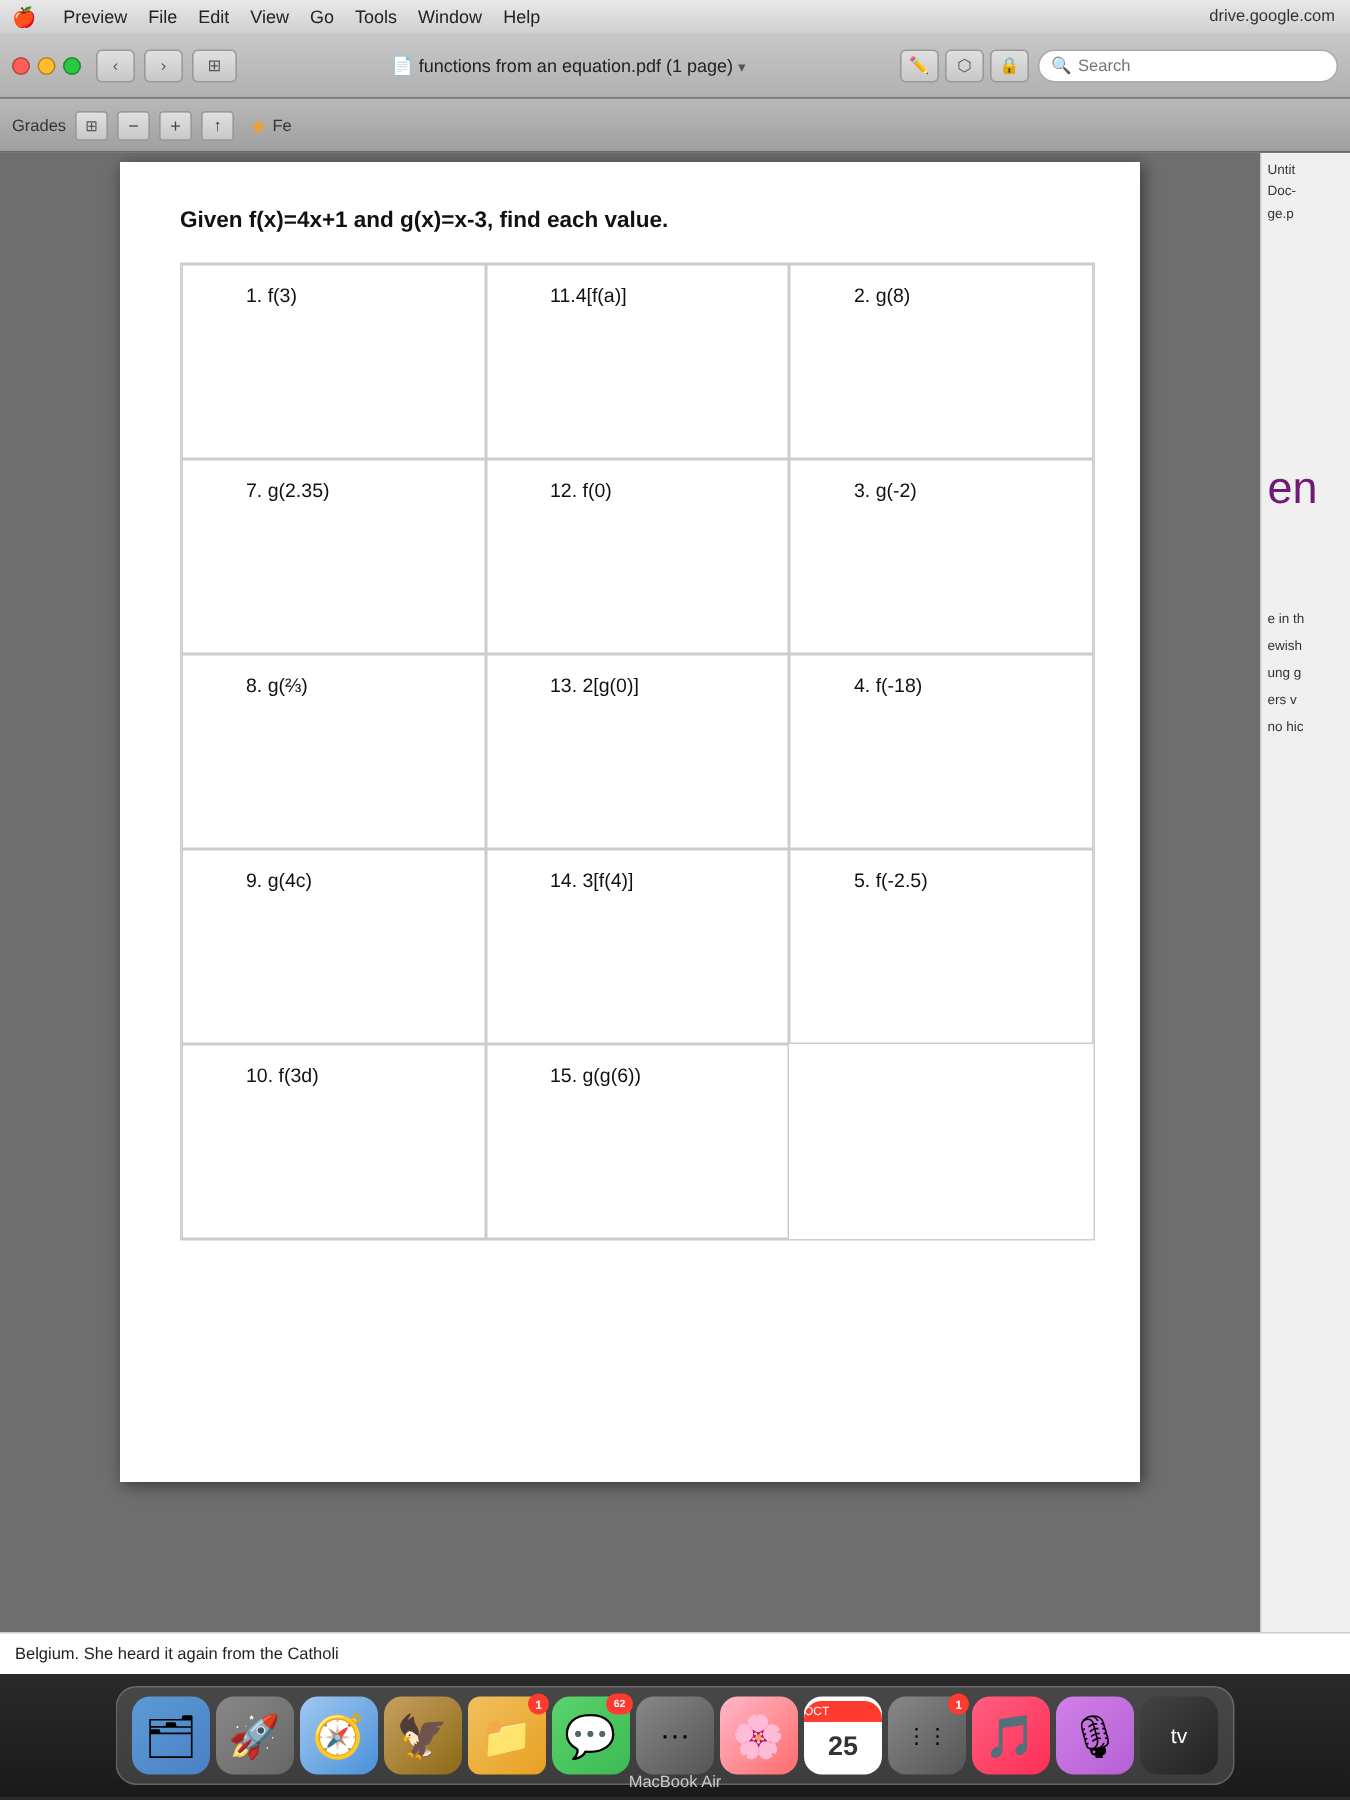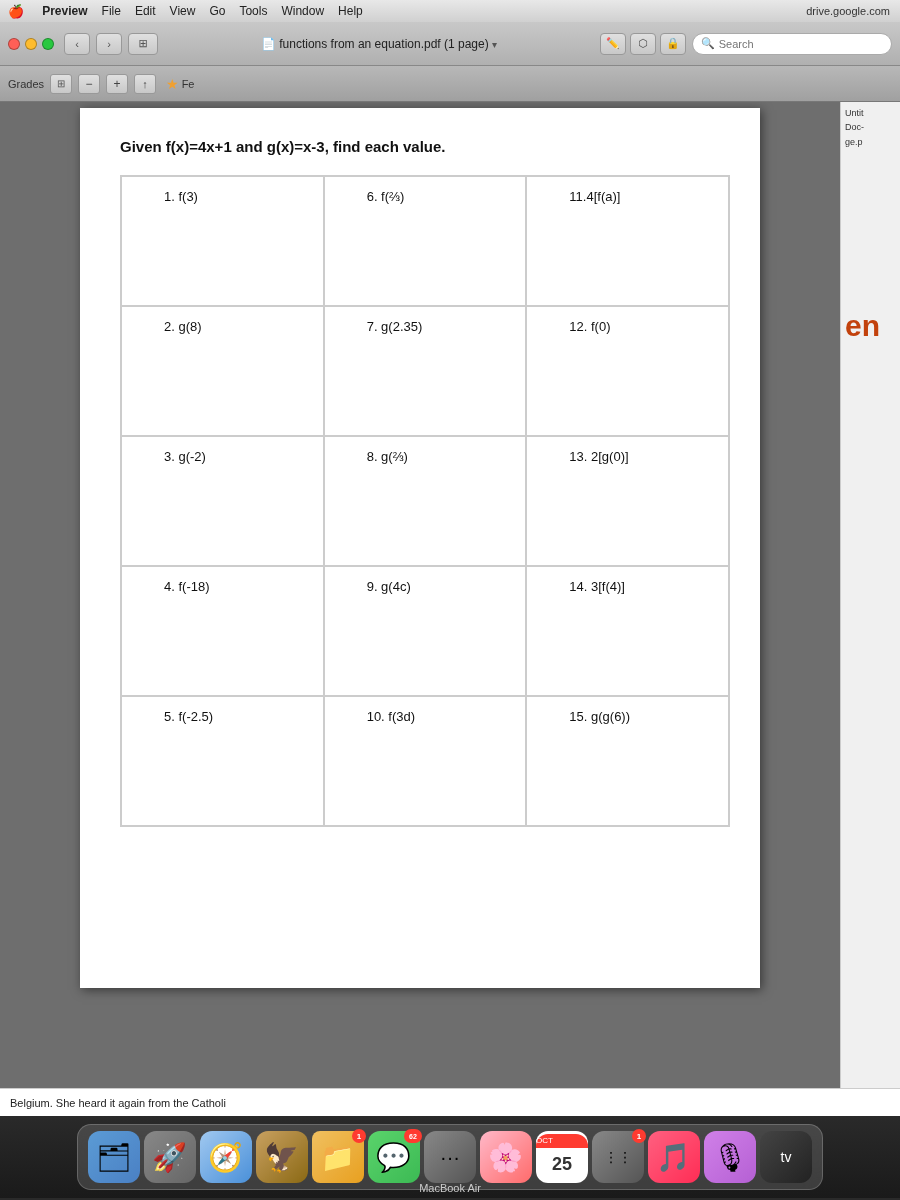--- a/index.html
+++ b/index.html
@@ -27,21 +27,21 @@
     .menubar-apple {
       font-size: 13px;
       color: #333;
       margin-right: 4px;
     }
     .menubar-item {
       font-size: 12px;
       color: #222;
       cursor: default;
     }
-    .menubar-item.bold { font-weight: 700; }
+    .menubar-item.bold { font-weight: 400; }
     .menubar-right {
       position: absolute;
       right: 10px;
       top: 0;
       height: 22px;
       display: flex;
       align-items: center;
       font-size: 11px;
       color: #333;
     }
@@ -384,23 +384,20 @@
   <div class="pdf-area">
     <div class="pdf-page">
       <div class="pdf-title">Given f(x)=4x+1 and g(x)=x-3, find each value.</div>
 
       <div class="problems-grid">
 
         <div class="problem-cell">
           <span class="problem-label">1. f(3)</span>
         </div>
         <div class="problem-cell">
-          <span class="problem-label">6. f(⅔)</span>
-        </div>
-        <div class="problem-cell">
           <span class="problem-label">11.4[f(a)]</span>
         </div>
 
         <div class="problem-cell">
           <span class="problem-label">2. g(8)</span>
         </div>
         <div class="problem-cell">
           <span class="problem-label">7. g(2.35)</span>
         </div>
         <div class="problem-cell">
@@ -439,21 +436,28 @@
       </div>
     </div>
   </div>
 
   <div class="right-panel">
     <div style="font-size:9px;color:#333;line-height:1.6;">
       <span>Untit</span><br>
       <span>Doc-</span><br>
       <span>ge.p</span>
     </div>
-    <div style="margin-top:160px;font-size:30px;font-weight:bold;color:#c2410c;">en</div>
+    <div style="margin-top:160px;font-size:30px;font-weight:normal;color:#701a75;">en</div>
+    <div style="margin-top:60px;font-size:9px;color:#333;line-height:2.0;">
+      <div>e in th</div>
+      <div>ewish</div>
+      <div>ung g</div>
+      <div>ers v</div>
+      <div>no hic</div>
+    </div>
   </div>
 </div>
 
 <div class="bottom-banner">
   <span>Belgium. She heard it again from the Catholi</span>
 </div>
 
 <div class="dock-area">
   <div class="dock">
 

